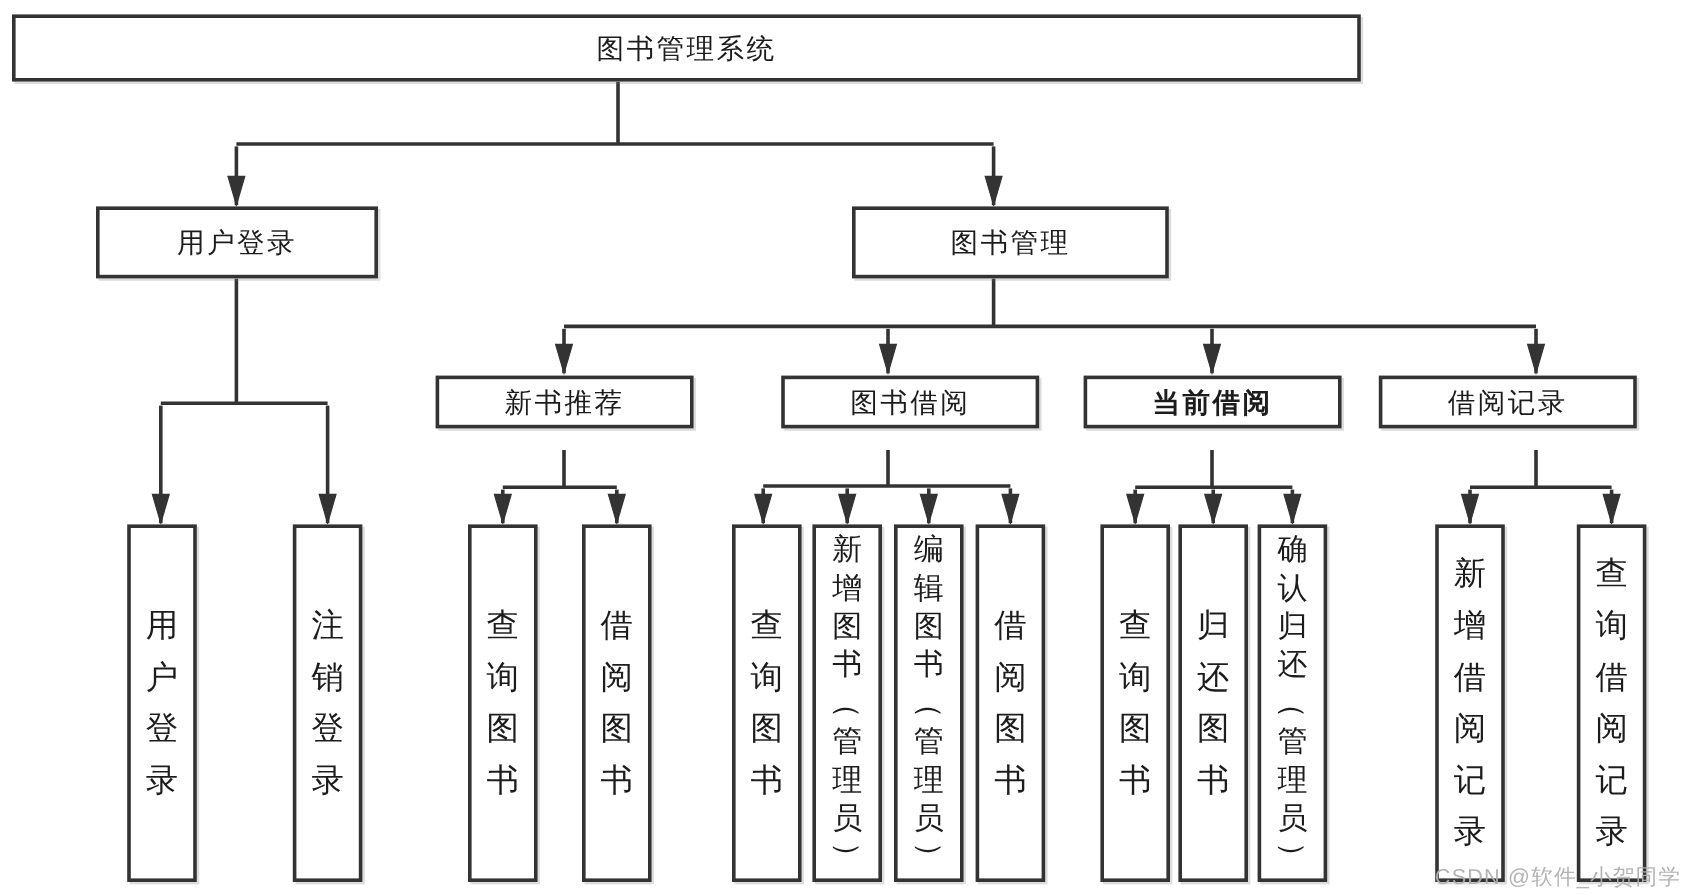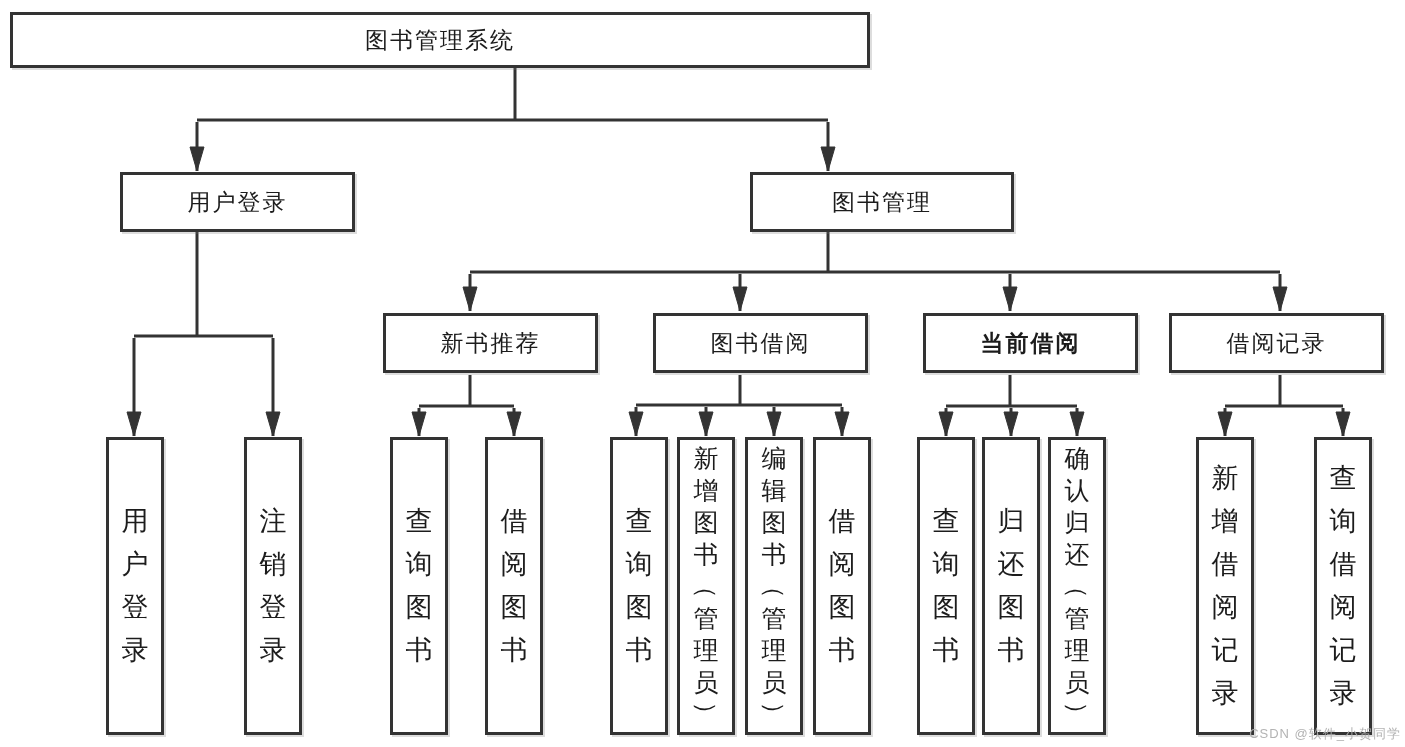--- a/index.html
+++ b/index.html
@@ -31,29 +31,29 @@
     align-items: center;
     justify-content: center;
     box-shadow: 2px 2px 0 rgba(120,120,120,0.25);
   }
   .node .hlabel {
     font-size: 23px;
     letter-spacing: 2px;
     white-space: nowrap;
   }
   #root-box {
-    left: 10px; top: 12px; width: 860px; height: 56px;
+    left: 10px; top: 12px; width: 1124px; height: 56px;
     font-size: 24px;
   }
-  .l2 { top: 172px; height: 60px; margin-left: 40px; }
+  .l2 { top: 172px; height: 60px; }
   #box-user-login { left: 80px;  width: 235px; }
   #box-book-mgmt  { left: 710px; width: 264px; }
-  .l3 { top: 313px; height: 60px; margin-left: 20px; }
+  .l3 { top: 313px; height: 44px; }
   #box-newbook { left: 363px;  width: 215px; }
-  #box-borrow  { left: 633px;  width: 215px; text-align: center; }
+  #box-borrow  { left: 651px;  width: 215px; text-align: center; }
   #box-current { left: 903px;  width: 215px; font-weight: bold; }
   #box-records { left: 1149px; width: 215px; text-align: right; }
   .leaf {
     top: 437px; height: 298px; width: 58px;
   }
   .vtext {
     display: flex;
     flex-direction: column;
     align-items: center;
     justify-content: center;
@@ -83,21 +83,21 @@
   #leaf-bb-4 { left: 813px; }
   #leaf-cb-1 { left: 917px; }
   #leaf-cb-2 { left: 982px; }
   #leaf-cb-3 { left: 1048px; }
   #leaf-br-1 { left: 1196px; }
   #leaf-br-2 { left: 1314px; }
   #watermark {
     position: absolute;
     right: 4px;
     bottom: 4px;
-    font-size: 13px;
+    font-size: 18px;
     letter-spacing: 1px;
     color: rgba(175,175,175,0.95);
     z-index: 10;
     white-space: nowrap;
   }
 </style>
 </head>
 <body>
 
 <div id="canvas">

